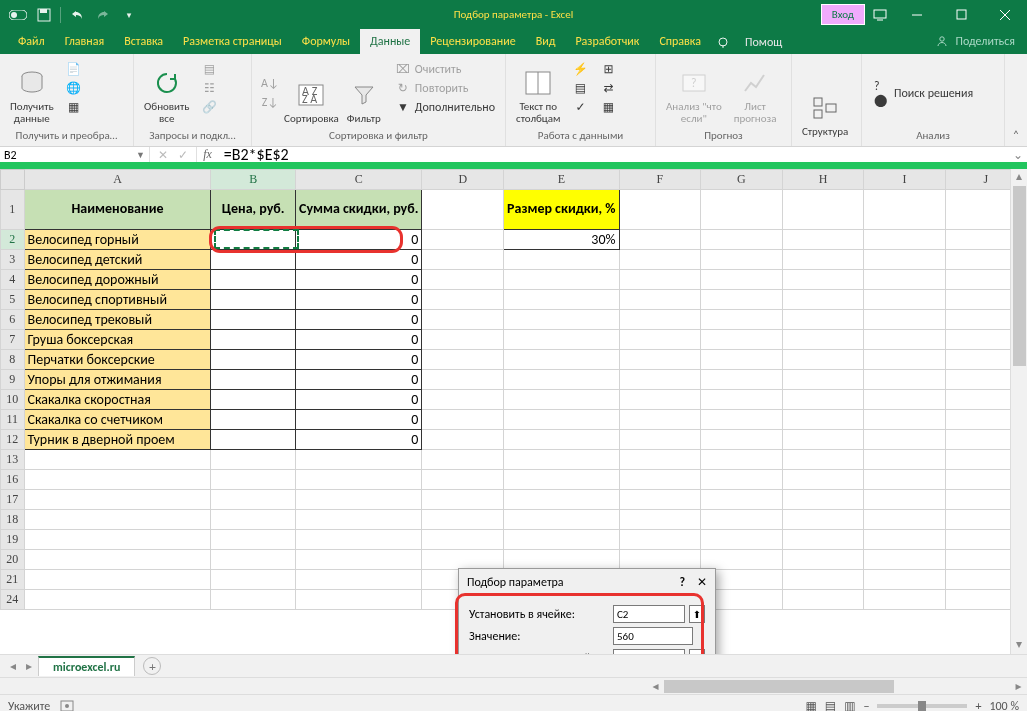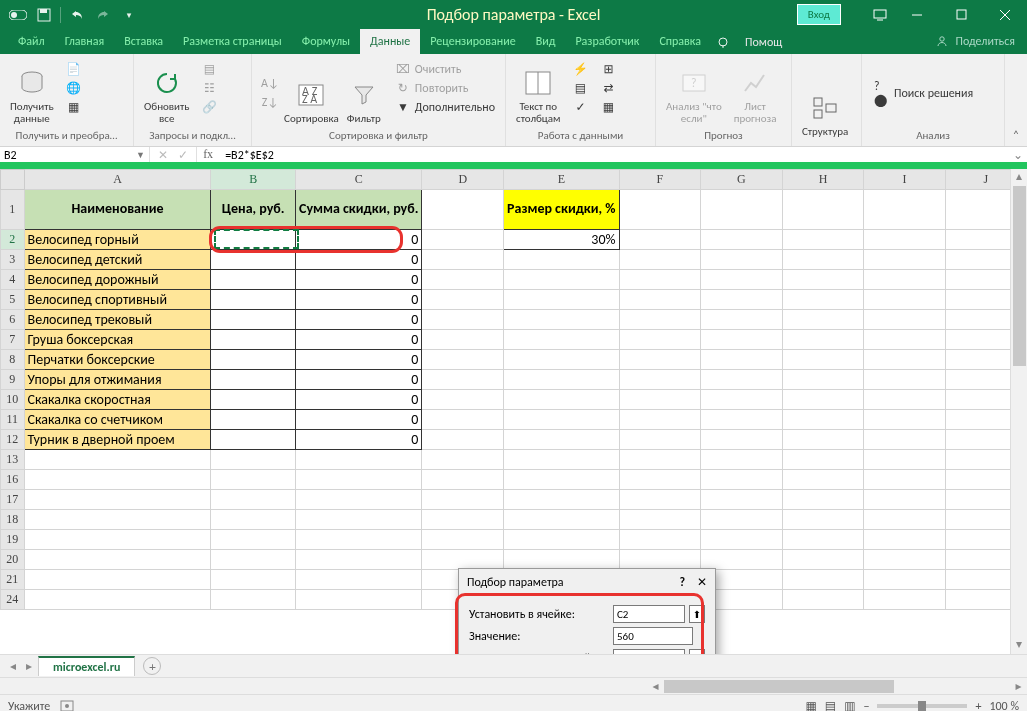--- a/index.html
+++ b/index.html
@@ -1,46 +1,46 @@
 <!DOCTYPE html>
 <html><head>
 <meta charset="utf-8">
 <style>
 *{box-sizing:border-box;margin:0;padding:0;font-family:"Segoe UI",Calibri,Arial,sans-serif;font-size:12px;user-select:none}
 html,body{width:1027px;height:711px;overflow:hidden;background:#fff}
 .titlebar{height:29px;background:#0d7a46;display:flex;align-items:center;color:#fff;position:relative}
 .qat{display:flex;align-items:center;gap:2px;padding-left:6px}
 .qat-btn{width:24px;height:22px;display:flex;align-items:center;justify-content:center;opacity:.9}
 .qat-sep{width:1px;height:16px;background:rgba(255,255,255,.3);margin:0 2px}
-.title-center{position:absolute;left:50%;transform:translateX(-50%);font-size:16px;color:#fef9c3}
+.title-center{position:absolute;left:50%;transform:translateX(-50%);font-size:11px;color:#fde047}
 .title-right{margin-left:auto;display:flex;align-items:center;height:100%}
-.login-btn{background:#5eead4;color:#0d7a46;padding:3px 10px;font-size:11px;margin-right:24px;border:1px solid #fff}
+.login-btn{background:#f0abfc;color:#0d7a46;padding:3px 10px;font-size:11px;margin-right:0;border:1px solid #fff}
 .wbtn{width:44px;height:29px;display:flex;align-items:center;justify-content:center;color:#fff}
 .wbtn.sq{width:30px}
 .tabs{height:25px;background:#0d7a46;display:flex;align-items:flex-end;padding-left:8px;gap:0}
-.tab{color:#86efac;padding:5px 10px 6px;font-size:12px;cursor:pointer}
+.tab{color:#fde047;padding:5px 10px 6px;font-size:12px;cursor:pointer}
 .tab.active{background:#f1f1f1;color:#217346}
 .tab.share{margin-left:auto;color:#a8d8c4;display:flex;align-items:center;gap:8px;padding-right:12px}
 .ribbon{height:93px;background:#f1f1f1;border-bottom:1px solid #d4d4d4;display:flex}
 .rgroup{border-right:1px solid #e0e0e0;display:flex;flex-direction:column;justify-content:space-between;padding:4px 6px 2px}
 .rgroup-top{display:flex;gap:4px;flex:1}
 .rgroup-label{text-align:center;font-size:11px;color:#666;padding:2px 0}
 .rbig{display:flex;flex-direction:column;align-items:center;justify-content:flex-end;padding:2px 4px;gap:2px;min-width:46px}
 .rbig-icon{width:32px;height:32px;display:flex;align-items:center;justify-content:center;font-size:24px}
 .rbig-label{font-size:11px;text-align:center;line-height:1.1;color:#3b3b3b}
 .rsm{display:flex;flex-direction:column;gap:1px;padding:2px 0}
 .rsm-row{display:flex;align-items:center;gap:4px;font-size:11px;color:#3b3b3b;padding:1px 4px}
 .rsm-ico{width:16px;height:16px;display:inline-flex;align-items:center;justify-content:center}
 .disabled{opacity:.45}
 .namebox-row{height:22px;background:#fff;border-bottom:7px solid #22c55e;display:flex;align-items:stretch}
 .namebox{width:150px;border-right:1px solid #e0e0e0;display:flex;align-items:center;padding:0 4px;font-size:12px;position:relative}
 .namebox-dd{margin-left:auto;color:#777;font-size:9px}
 .fx-btns{display:flex;align-items:center;gap:10px;padding:0 8px;color:#888;border-right:1px solid #e0e0e0}
-.fx-label{font-family:"Times New Roman",serif;color:#666;padding:0 6px}
-.formula-input{flex:1;display:flex;align-items:center;padding:0 6px;font-size:12px}
+.fx-label{font-style:italic;font-family:"Times New Roman",serif;color:#666;padding:0 6px}
+.formula-input{flex:1;display:flex;align-items:center;padding:0 6px;font-size:16px}
 .grid-wrap{position:relative;height:485px;background:#fff;overflow:hidden}
 .grid{border-collapse:collapse;table-layout:fixed}
 .grid th,.grid td{border:1px solid #d4d4d4;font-size:14px;font-family:Calibri,Arial;height:20px;padding:0 3px;overflow:hidden;white-space:nowrap}
 .grid .corner{background:#e6e6e6;width:24px;border:1px solid #ccc}
 .grid .colh{background:#e6e6e6;text-align:center;font-size:12px;color:#444;font-weight:400;font-family:"Segoe UI"}
 .grid .colh.sel{background:#d3e9d9;color:#217346}
 .grid .rowh{background:#e6e6e6;text-align:center;font-size:12px;color:#444;width:24px;font-weight:400;font-family:"Segoe UI"}
 .grid .rowh.sel{background:#d3e9d9;color:#217346}
 .hcell-green{background:#c6e0b4;font-weight:700;text-align:center;border:1px solid #333!important;line-height:1.05;font-size:13px}
 .hcell-yellow{background:#ffff00;font-weight:700;text-align:center;border:1px solid #333!important;line-height:1.05;font-size:13px}

